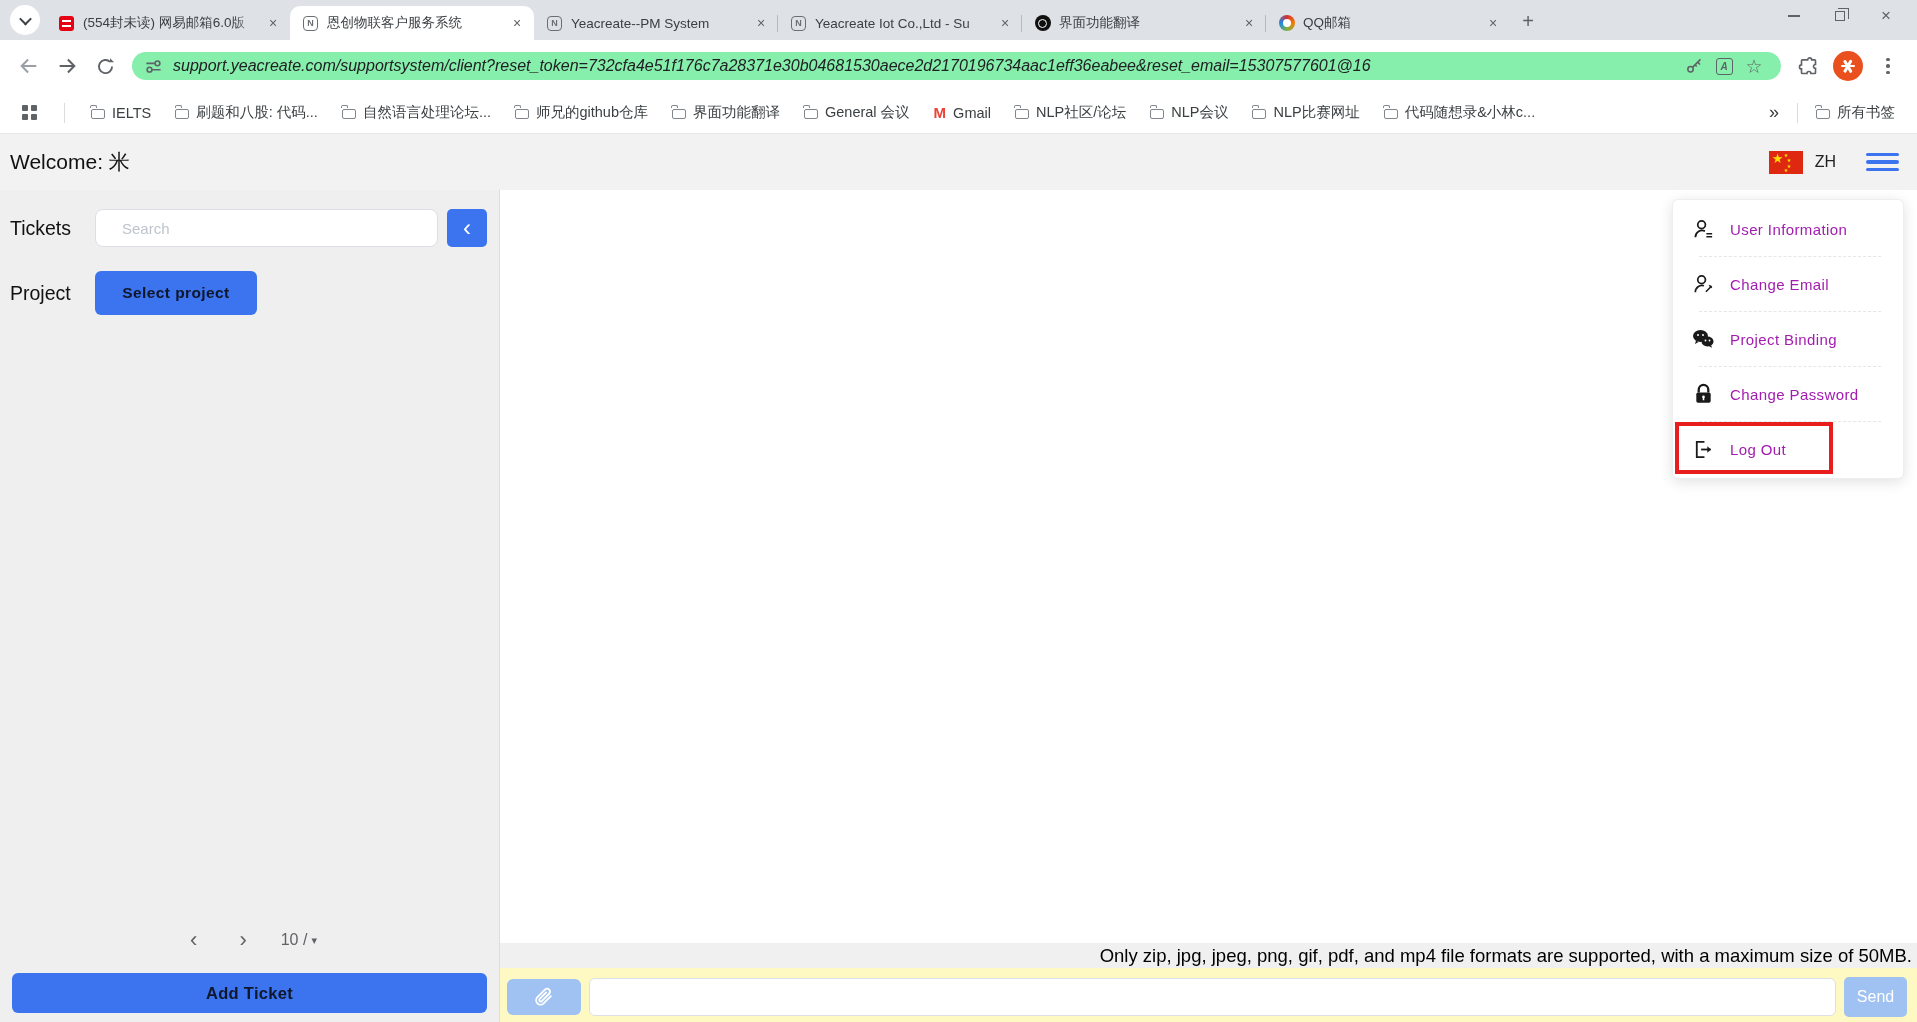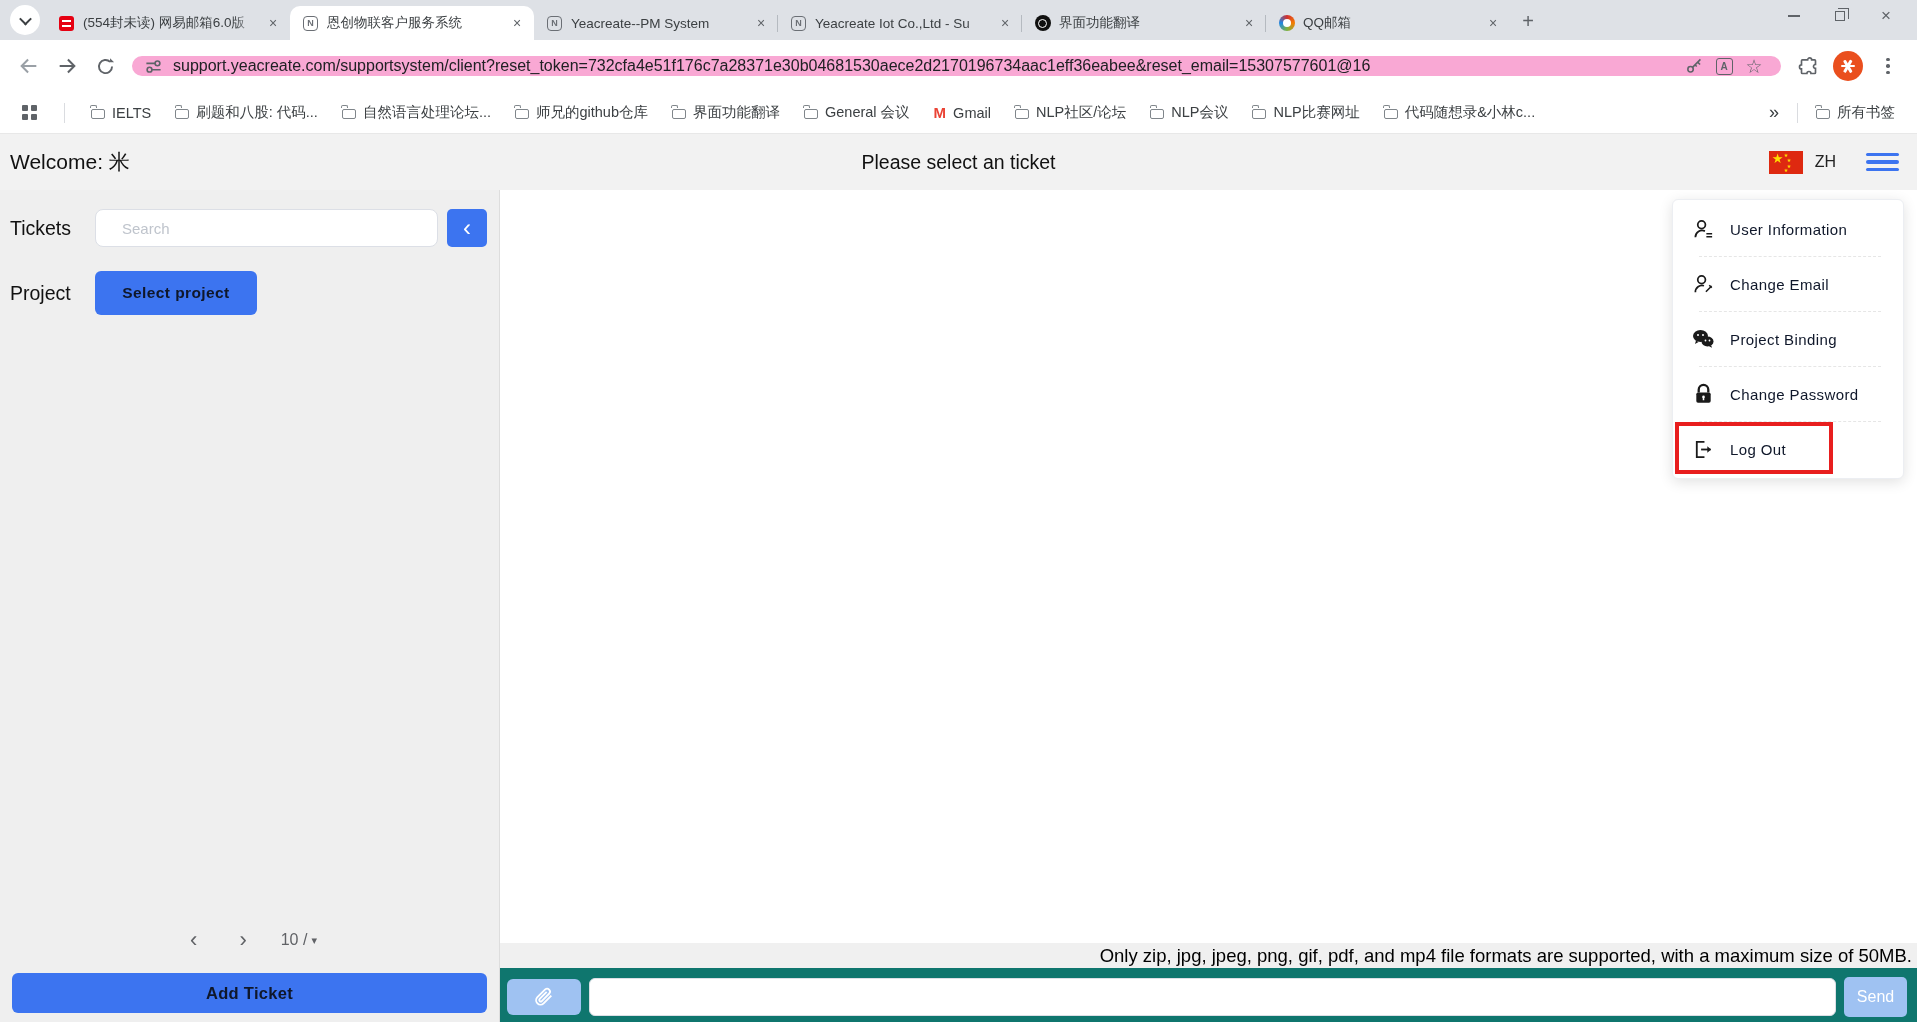--- a/index.html
+++ b/index.html
@@ -29,21 +29,21 @@
   .win-controls { margin-left:auto; display:flex; align-self:flex-start; }
   .wbtn { width:46px; height:32px; display:flex; align-items:center; justify-content:center; color:#5f6368; }
   .min-glyph { width:12px; height:2px; background:#5f6368; }
   .restore-glyph { width:10px; height:10px; border:1.4px solid #5f6368; position:relative; background:#dee1e6; }
   .restore-glyph::before { content:''; position:absolute; top:-4px; left:2px; width:10px; height:10px; border:1.4px solid #5f6368; border-left:none; border-bottom:none; }
   .close-glyph { font-size:17px; }
 
   
   .toolbar { height:52px; background:#fff; display:flex; align-items:center; padding:0 10px; flex:none; }
   .navbtn { width:38px; height:38px; border-radius:19px; display:flex; align-items:center; justify-content:center; flex:none; }
-  .omnibox { flex:1; height:20px; margin:0 8px; background:#f9a8d4; border-radius:18px; display:flex; align-items:center; padding:0 12px; min-width:0; }
+  .omnibox { flex:1; height:28px; margin:0 8px; background:#86efac; border-radius:18px; display:flex; align-items:center; padding:0 12px; min-width:0;font-style:italic; }
   .url { flex:1; font-size:16px; color:#202124; white-space:nowrap; overflow:hidden; margin-left:10px; min-width:0; }
   .obtn { width:30px; height:30px; display:flex; align-items:center; justify-content:center; flex:none; }
   .star { font-size:19px; color:#5f6368; }
   .translate-box { width:17px; height:17px; border:1.6px solid #5f6368; border-radius:3px; color:#5f6368; font-size:10px; font-weight:bold; display:flex; align-items:center; justify-content:center; }
   .avatar { width:30px; height:30px; border-radius:50%; background:#ea4f1e; position:relative; margin:0 6px; flex:none; }
   .avatar i { position:absolute; left:8px; top:13.5px; width:14px; height:2.6px; background:#fff; border-radius:1px; }
   .avatar i:nth-child(2){ transform:rotate(60deg);} .avatar i:nth-child(3){ transform:rotate(120deg);}
   .kebab { display:flex; flex-direction:column; gap:3px; align-items:center; }
   .kebab b { width:3.5px; height:3.5px; border-radius:50%; background:#5f6368; }
 
@@ -86,28 +86,28 @@
   .side-spacer { flex:1; }
   .pager { display:flex; align-items:center; justify-content:center; gap:26px; margin-bottom:10px; color:#606266; }
   .pager .pg { font-size:22px; line-height:1; padding:0 8px; }
   .pager .size { font-size:16px; display:flex; align-items:center; gap:4px; }
   .pager .caret { font-size:11px; }
   .add-ticket { height:40px; margin:12px 12px 9px; font-size:16.5px; font-weight:bold; letter-spacing:.3px; border-radius:6px; }
 
   .main { flex:1; display:flex; flex-direction:column; background:#fff; min-width:0; }
   .main-empty { flex:1; }
   .notice-band { height:25px; background:#f0f0f0; font-size:18.5px; color:#000; text-align:right; padding-right:5px; line-height:25px; white-space:nowrap; overflow:hidden; flex:none; }
-  .composer { height:54px; background:#0f766e; display:flex; align-items:center; padding:4px 10px 0 7px; gap:8px; flex:none; }
+  .composer { height:54px; background:#fef9c3; display:flex; align-items:center; padding:4px 10px 0 7px; gap:8px; flex:none; }
   .attach-btn { width:74px; height:36px; background:var(--disabled-blue,#9fc2f2); border:none; border-radius:6px; display:flex; align-items:center; justify-content:center; cursor:pointer; flex:none; }
   .msg-input { flex:1; height:38px; border:1px solid #dcdfe6; border-radius:6px; padding:0 12px; font-size:15px; font-family:inherit; outline:none; min-width:0; }
   .send-btn { width:63px; height:40px; background:var(--disabled-blue,#9fc2f2); color:#fff; border:none; border-radius:5px; font-size:16px; font-family:inherit; cursor:pointer; flex:none; }
 
   
   .user-menu { position:absolute; left:1672px; top:65px; width:232px; height:280px; background:#fff; border:1px solid #eceef2; border-radius:6px; box-shadow:0 3px 14px rgba(0,0,0,.12); display:flex; flex-direction:column; padding:2px 0; z-index:5; }
-  .menu-item { flex:1; display:flex; align-items:center; gap:15px; padding-left:18px; font-size:15px; color:#0f172a; letter-spacing:.4px; cursor:pointer; position:relative;text-align:right; }
+  .menu-item { flex:1; display:flex; align-items:center; gap:15px; padding-left:18px; font-size:15px; color:#a21caf; letter-spacing:.4px; cursor:pointer; position:relative;text-align:right; }
   .menu-sep { height:1px; border-top:1px dashed #e6e6e6; margin:0 22px 0 26px; flex:none; }
   .mi-icon { width:24px; height:24px; flex:none; display:flex; align-items:center; justify-content:center; }
   .red-box { position:absolute; left:2px; top:0px; width:158px; height:52px; border:4px solid var(--danger,#e81e1e); pointer-events:none; }
 </style>
 </head>
 <body>
 
 <div class="window">
 
   <div class="tabstrip">
@@ -282,21 +282,20 @@
       <span class="bm">
           <span class="folder"></span>
           <span>所有书签</span>
         </span>
     </span>
   </div>
 
   <div class="page">
     <div class="page-header">
       <span class="welcome">Welcome: 米</span>
-      <span class="page-title">Please select an ticket</span>
       <span class="header-right">
         <span class="flag">
           <span class="big">★</span>
           <span class="s" style="left:15px;top:1px;">★</span>
           <span class="s" style="left:18px;top:6px;">★</span>
           <span class="s" style="left:18px;top:12px;">★</span>
           <span class="s" style="left:15px;top:16px;">★</span>
         </span>
         <span class="lang">ZH</span>
         <span class="hamburger">

